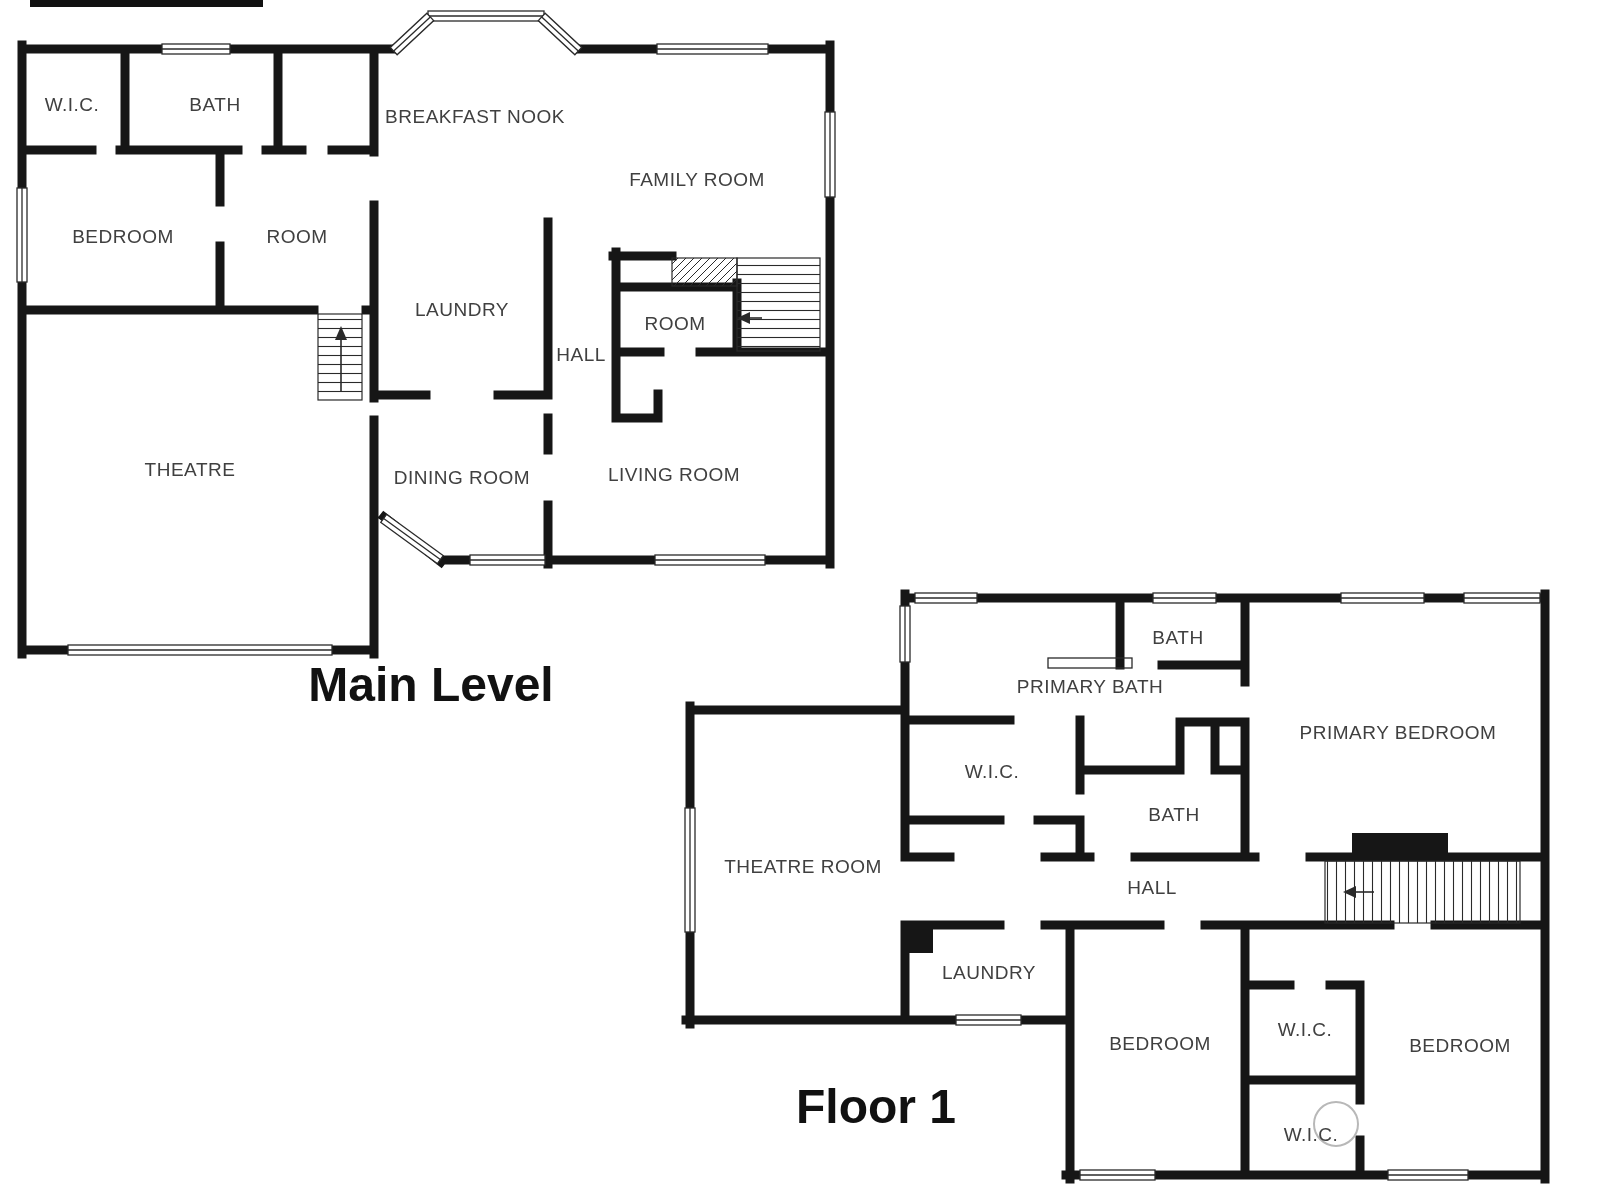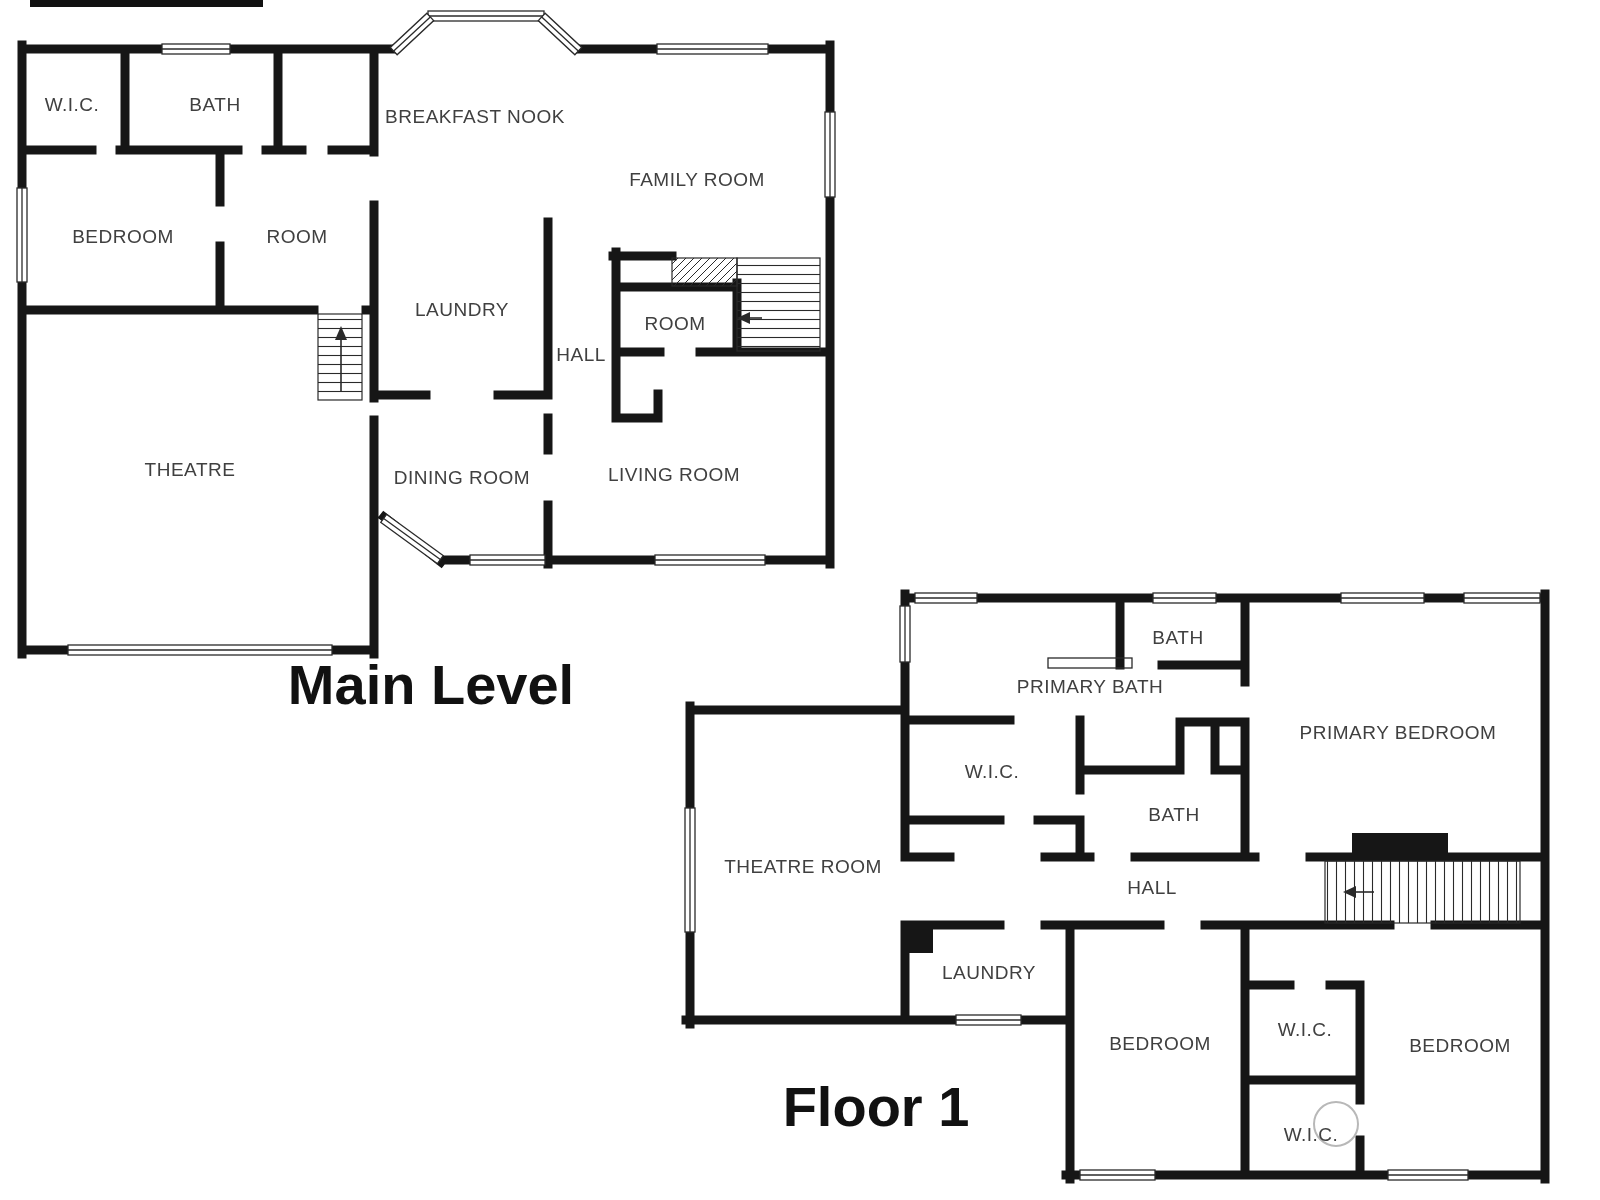--- a/index.html
+++ b/index.html
@@ -10,21 +10,21 @@
   .thin{stroke:#2a2a2a;stroke-width:1.3;fill:none;}
   .window rect{fill:#ffffff;stroke:#2a2a2a;stroke-width:1.3;}
   .window line{stroke:#2a2a2a;stroke-width:1.3;}
   .stair{stroke:#2a2a2a;stroke-width:1.2;}
   .arrow-line{stroke:#2a2a2a;stroke-width:1.6;}
   .arrow-head{fill:#2a2a2a;}
   .solid-block{fill:#161616;}
   .labels{position:absolute;left:0;top:0;width:100%;height:100%;}
   .room-label{position:absolute;transform:translate(-50%,-50%);font-size:19px;
               color:#404040;letter-spacing:.5px;white-space:nowrap;}
-  .level-title{position:absolute;transform:translate(-50%,-50%);font-size:56px;
+  .level-title{position:absolute;transform:translate(-50%,-50%);font-size:48px;
                font-weight:600;color:#111;white-space:nowrap;}
   .artifact{position:absolute;left:30px;top:0;width:233px;height:7px;background:#111;}
 </style>
 </head>
 <body>
 
 <div class="stage">
 
   <div class="artifact"></div>
 

